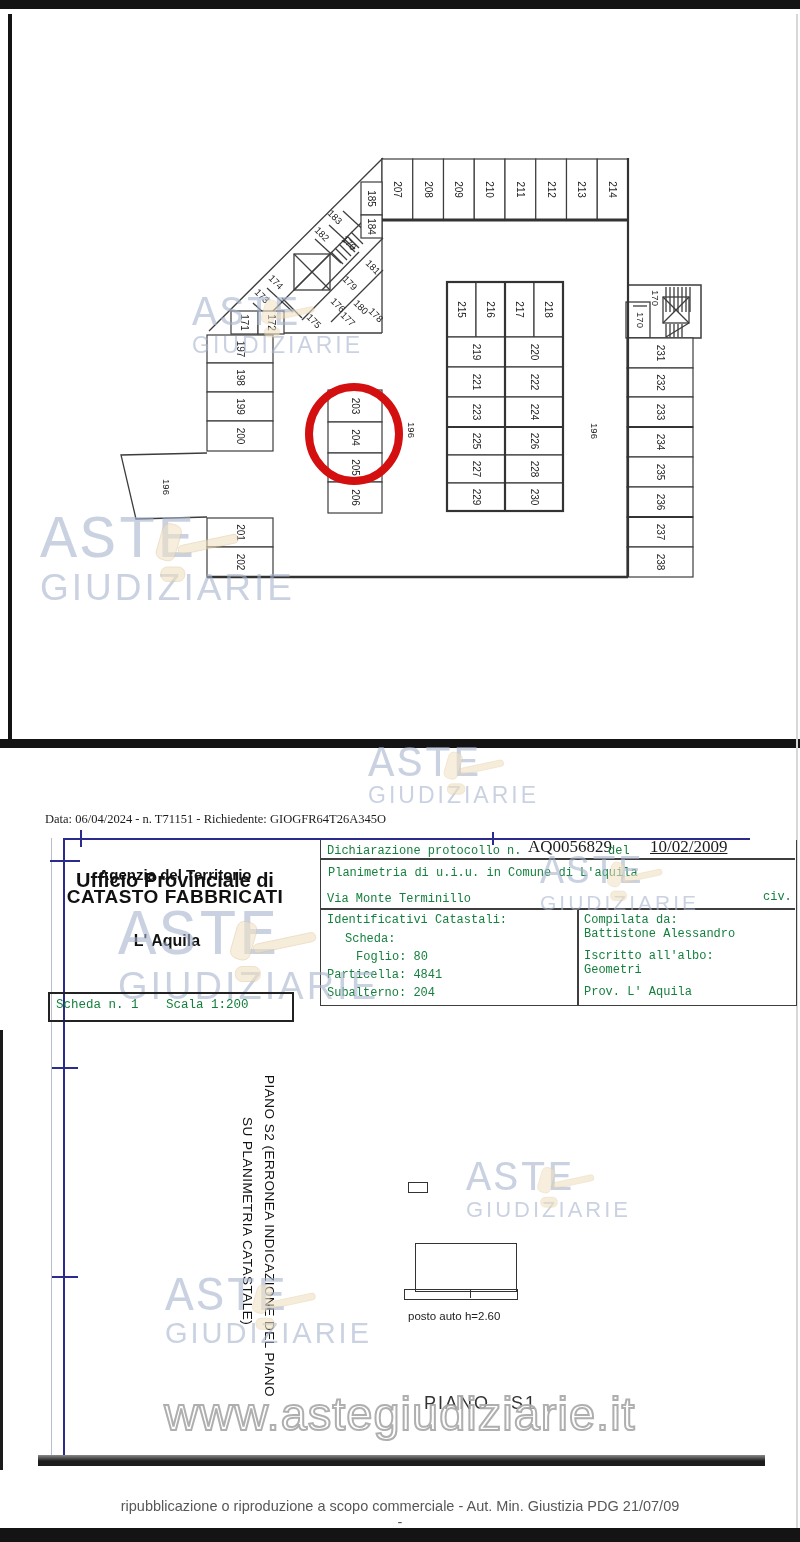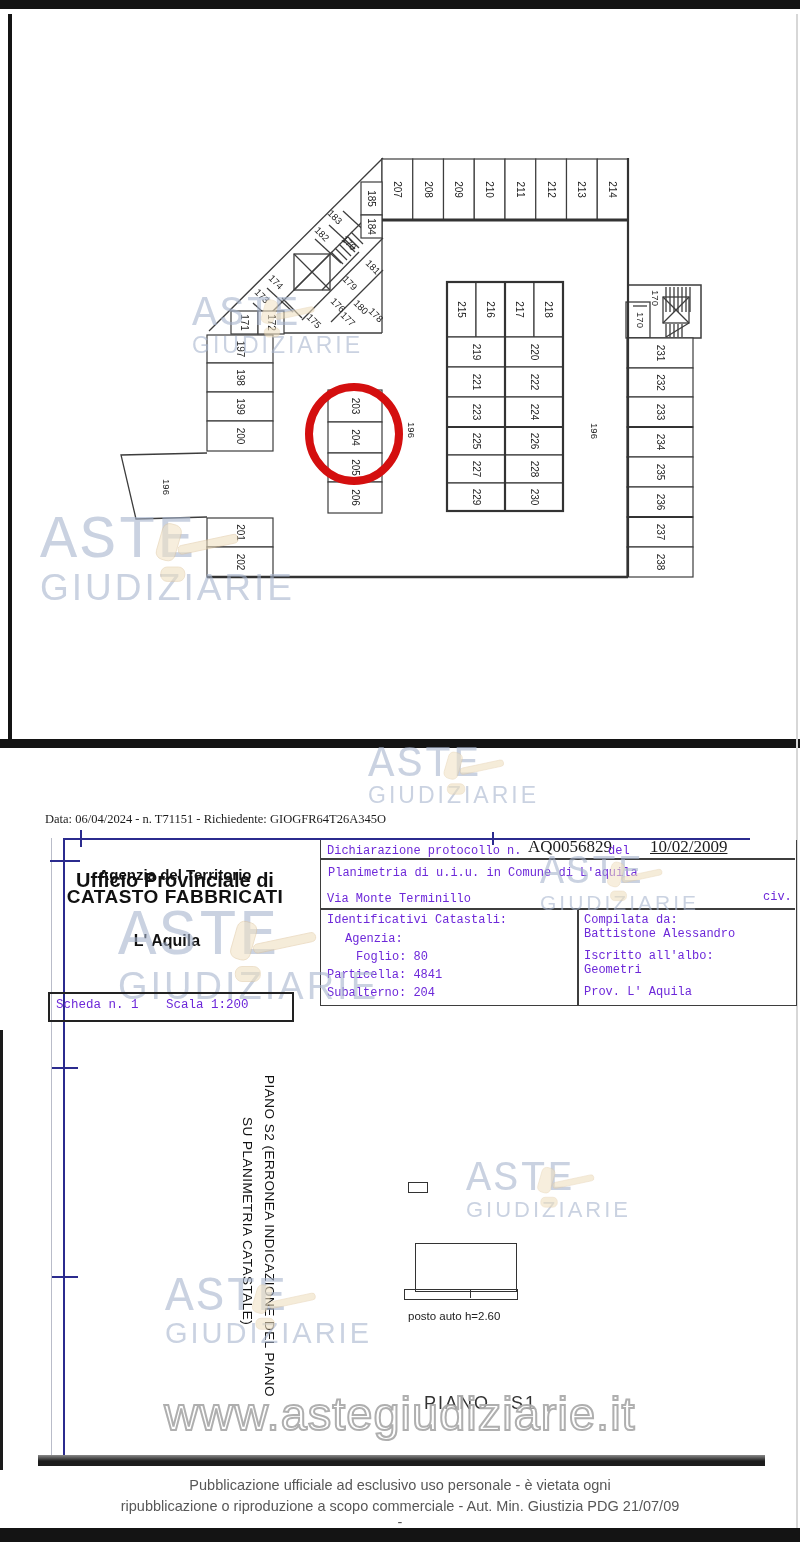--- a/index.html
+++ b/index.html
@@ -1,19 +1,19 @@
 <!DOCTYPE html>
 <html><head>
 <meta charset="utf-8">
 <style>
   html,body{margin:0;padding:0;background:#fff;}
   #page{position:relative;width:800px;height:1542px;background:#fff;overflow:hidden;
         font-family:"Liberation Sans",sans-serif;}
   .abs{position:absolute;}
-  .mono{font-family:"Liberation Mono","DejaVu Sans Mono",monospace;color:#6d28d9;}
+  .mono{font-family:"Liberation Mono","DejaVu Sans Mono",monospace;color:#15803d;}
   .serif{font-family:"Liberation Serif","DejaVu Serif",serif;color:#1b1b1b;}
   .bar{background:#141414;}
   .wm{opacity:.6;pointer-events:none;}
   .wm .aste{color:#a7b5ce;font-family:Liberation Mono, monospace;line-height:.92;letter-spacing:2px;}
   .wm .giud{color:#a7b5ce;font-family:"Liberation Sans",sans-serif;line-height:1;letter-spacing:3px;}
   .blue{background:#2b2b8e;}
   .grayline{background:#b9bcc9;}
   .agency{color:#111;font-weight:bold;text-align:center;}
   .vtext{writing-mode:vertical-rl;transform-origin:0 0;}
   .footer{color:#575757;font-size:14.5px;text-align:center;width:800px;}
@@ -253,21 +253,21 @@
 
   <div class="abs mono" style="left:327px;top:844px;font-size:12px;">Dichiarazione protocollo n.</div>
   <div class="abs serif" style="left:528px;top:837px;font-size:17px;">AQ0056829</div>
   <div class="abs mono" style="left:608px;top:844px;font-size:12px;">del</div>
   <div class="abs serif" style="left:650px;top:837px;font-size:17px;text-decoration:underline;">10/02/2009</div>
   <div class="abs mono" style="left:328px;top:866px;font-size:12px;">Planimetria di u.i.u. in Comune di L'aquila</div>
   <div class="abs mono" style="left:327px;top:892px;font-size:12px;">Via Monte Terminillo</div>
   <div class="abs mono" style="left:763px;top:890px;font-size:12px;">civ.</div>
 
   <div class="abs mono" style="left:327px;top:913px;font-size:12px;">Identificativi Catastali:</div>
-  <div class="abs mono" style="left:345px;top:932px;font-size:12px;">Agenzia:</div>
+  <div class="abs mono" style="left:345px;top:932px;font-size:12px;">Scheda:</div>
   <div class="abs mono" style="left:356px;top:950px;font-size:12px;">Foglio: 80</div>
   <div class="abs mono" style="left:327px;top:968px;font-size:12px;">Particella: 4841</div>
   <div class="abs mono" style="left:327px;top:986px;font-size:12px;">Subalterno: 204</div>
 
   <div class="abs mono" style="left:584px;top:913px;font-size:12px;">Compilata da:</div>
   <div class="abs mono" style="left:584px;top:927px;font-size:12px;">Battistone Alessandro</div>
   <div class="abs mono" style="left:584px;top:949px;font-size:12px;">Iscritto all'albo:</div>
   <div class="abs mono" style="left:584px;top:963px;font-size:12px;">Geometri</div>
   <div class="abs mono" style="left:584px;top:985px;font-size:12px;">Prov. L' Aquila</div>
 
@@ -342,18 +342,17 @@
       <rect x="16" y="60" width="30" height="18" rx="8" fill="#efdfbe" stroke="#dcc39a"></rect>
     </g>
       </svg>
   </div>
 
   <div class="abs" style="left:424px;top:1393px;font-size:18px;color:#333;letter-spacing:2px;white-space:pre;">PIANO   S1</div>
 
   <div class="abs sitewm" style="left:400px;top:1386px;transform:translateX(-50%);">www.astegiudiziarie.it</div>
 
   <div class="abs" style="left:38px;top:1455px;width:727px;height:11px;background:linear-gradient(180deg,#8a8a8a,#1c1c1c 55%,#1c1c1c);"></div>
-  <div class="abs footer" style="left:0;top:1477px;">Pubblicazione ufficiale ad esclusivo uso personale - è vietata ogni</div>
   <div class="abs footer" style="left:0;top:1498px;">ripubblicazione o riproduzione a scopo commerciale - Aut. Min. Giustizia PDG 21/07/09</div>
   <div class="abs footer" style="left:0;top:1514px;">-</div>
 
   <div class="abs bar" style="left:0;top:1528px;width:800px;height:14px;"></div>
 </div>
 
 </body></html>

